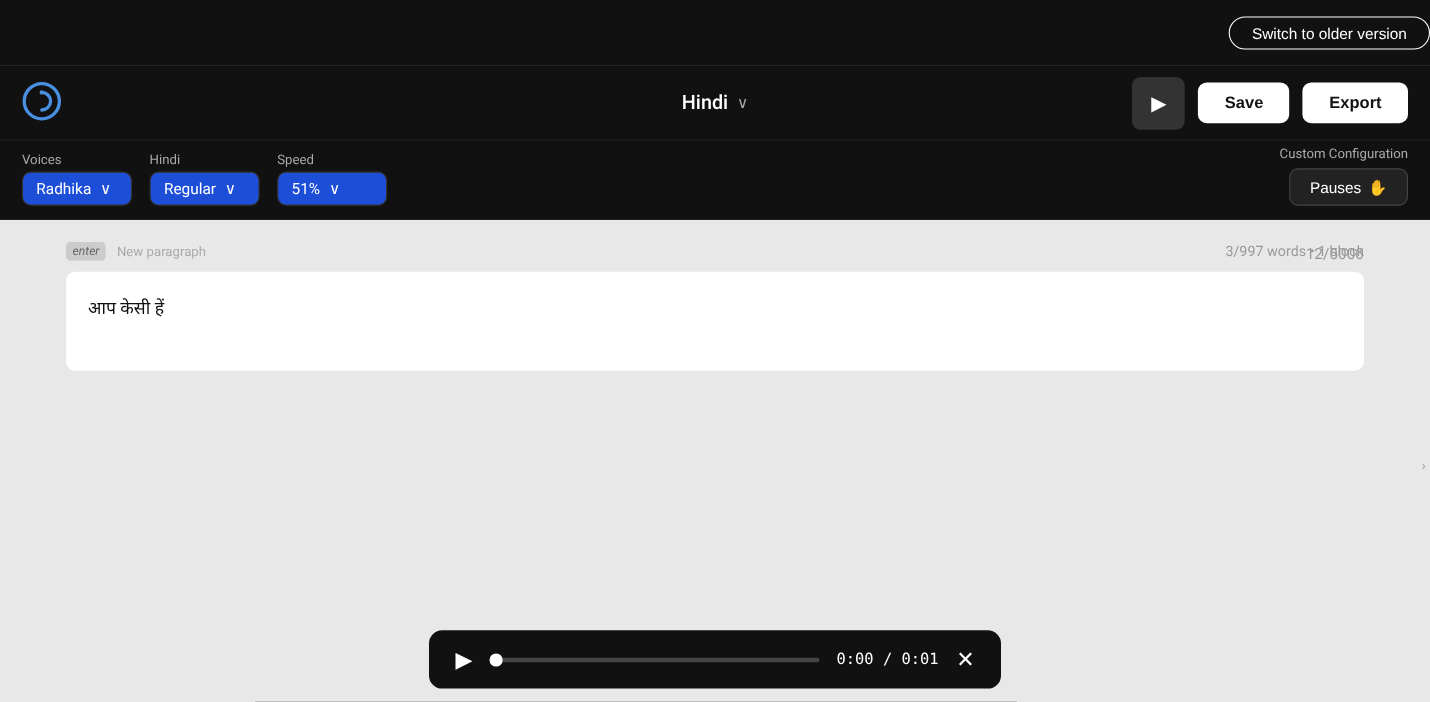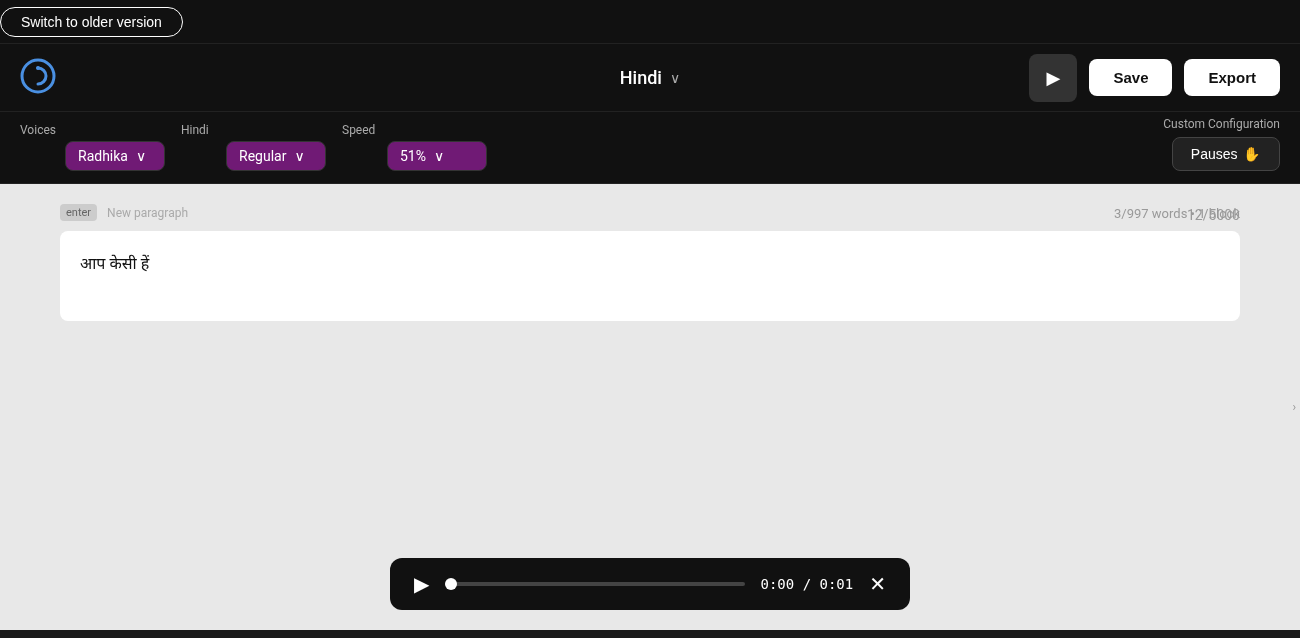--- a/index.html
+++ b/index.html
@@ -8,24 +8,24 @@
       background: #1a1a1a;
       width: 1300px;
       height: 638px;
       overflow: hidden;
       position: relative;
     }
 
     
     .top-banner {
       background: #111;
-      height: 44px;
-      display: flex;
-      align-items: center;
-      justify-content: flex-start;
+      height: 60px;
+      display: flex;
+      align-items: center;
+      justify-content: flex-end;
       border-bottom: 1px solid #222;
     }
     .switch-btn {
       border: 1.5px solid #fff;
       border-radius: 20px;
       color: #fff;
       background: transparent;
       padding: 6px 20px;
       font-size: 14px;
       cursor: pointer;
@@ -115,32 +115,31 @@
       display: flex;
       flex-direction: column;
       gap: 4px;
       margin-right: 16px;
     }
     .control-label {
       color: #aaa;
       font-size: 12px;
     }
     .control-select {
-      background: #701a75;
+      background: #1d4ed8;
       color: #fff;
       border: 1px solid #333;
       border-radius: 8px;
       padding: 6px 12px;
       font-size: 14px;
       cursor: pointer;
       display: flex;
       align-items: center;
       gap: 8px;
       min-width: 100px;
-      margin-left: 45px;
     }
     .controls-right {
       margin-left: auto;
       display: flex;
       flex-direction: column;
       align-items: flex-end;
       gap: 6px;
     }
     .custom-config-label {
       color: #aaa;
@@ -196,20 +195,21 @@
       align-items: center;
       gap: 10px;
       margin-bottom: 10px;
     }
     .enter-badge {
       background: #ccc;
       color: #666;
       font-size: 11px;
       padding: 2px 6px;
       border-radius: 4px;
+      font-style: italic;
     }
     .new-paragraph-placeholder {
       color: #aaa;
       font-size: 12px;
     }
     .word-count {
       position: absolute;
       right: 60px;
       top: 22px;
       color: #999;

